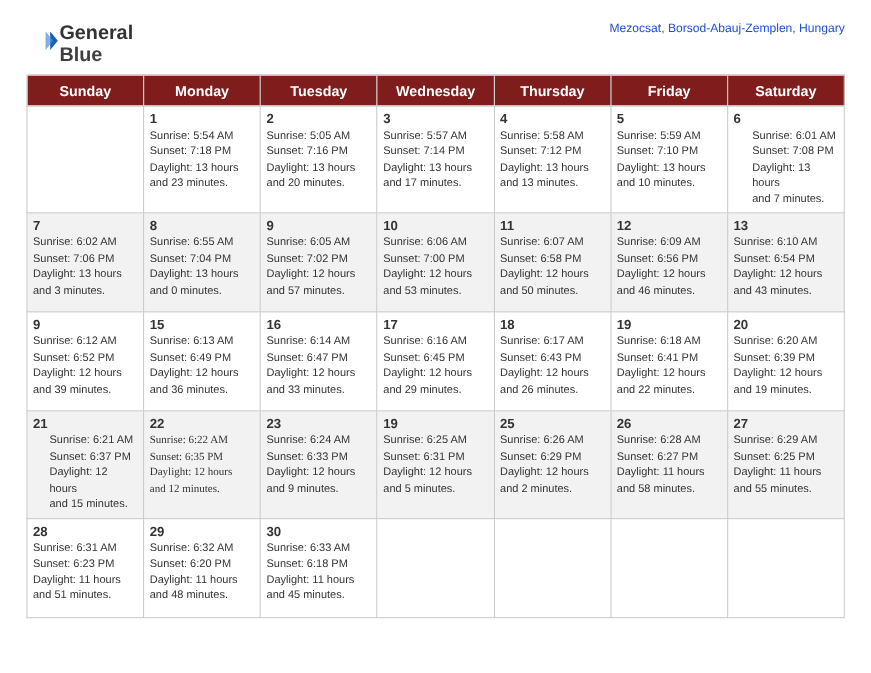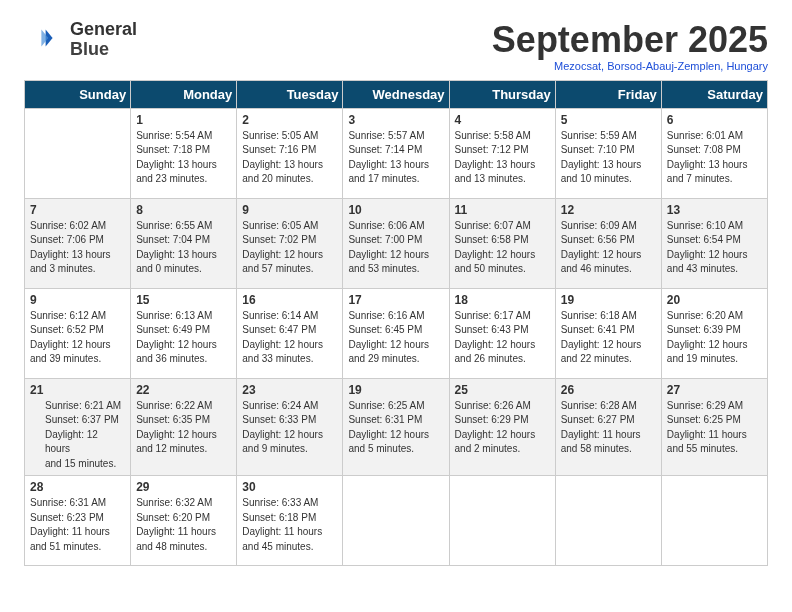--- a/index.html
+++ b/index.html
@@ -12,21 +12,21 @@
     }
     .header-area {
       display: flex;
       align-items: flex-start;
       justify-content: space-between;
       margin-bottom: 4px;
     }
     .logo {
       display: flex;
       align-items: center;
-      gap: 16px;
+      gap: 0;
     }
     .logo-text {
       font-size: 18px;
       font-weight: bold;
       color: #333;
       line-height: 1.1;
     }
     .logo-text span {
       color: #404040;
     }
@@ -48,26 +48,26 @@
       font-size: 11px;
       color: #1d4ed8;
       font-weight: normal;
     }
     table {
       width: 100%;
       border-collapse: collapse;
       margin-top: 8px;
     }
     thead tr th {
-      background-color: #0c4a6e;
+      background-color: #7f1d1d;
       color: #fff;
       font-size: 13px;
       font-weight: bold;
       padding: 6px 4px;
-      text-align: right;
+      text-align: center;
       border: 1px solid #ccc;
     }
     tbody tr td {
       border: 1px solid #ccc;
       vertical-align: top;
       padding: 4px 5px;
       font-size: 10.5px;
       color: #333;
       width: calc(100% / 7);
       min-height: 80px;
@@ -103,21 +103,20 @@
       <svg class="logo-icon" viewBox="0 0 40 40" xmlns="http://www.w3.org/2000/svg">
         <polygon points="28,8 38,20 28,32" fill="#1a5eb8"></polygon>
         <polygon points="22,8 32,20 22,32" fill="#4a90d9" opacity="0.7"></polygon>
       </svg>
     </div>
     <div class="logo-text">
       General<br><span>Blue</span>
     </div>
   </div>
   <div class="title-area">
-    <div class="month-title">September 2025</div>
     <div class="subtitle">Mezocsat, Borsod-Abauj-Zemplen, Hungary</div>
   </div>
 </div>
 
 <table>
   <thead>
     <tr>
     <th>Sunday</th>
         <th>Monday</th>
         <th>Tuesday</th>
@@ -160,21 +159,21 @@
         </td>
         <td>
           <span class="day-num">5</span>
           <div class="day-info" style="white-space: pre-line;">Sunrise: 5:59 AM
 Sunset: 7:10 PM
 Daylight: 13 hours
 and 10 minutes.</div>
         </td>
         <td>
           <span class="day-num">6</span>
-          <div class="day-info" style="white-space: pre-line;">Sunrise: 6:01 AM
+          <div class="day-info" style="white-space: pre-line; margin-left: 17px;">Sunrise: 6:01 AM
 Sunset: 7:08 PM
 Daylight: 13 hours
 and 7 minutes.</div>
         </td>
       </tr>
       <tr>
         <td>
           <span class="day-num">7</span>
           <div class="day-info" style="white-space: pre-line;">Sunrise: 6:02 AM
 Sunset: 7:06 PM
@@ -278,21 +277,21 @@
       <tr>
         <td>
           <span class="day-num">21</span>
           <div class="day-info" style="white-space: pre-line; margin-left: 15px;">Sunrise: 6:21 AM
 Sunset: 6:37 PM
 Daylight: 12 hours
 and 15 minutes.</div>
         </td>
         <td>
           <span class="day-num">22</span>
-          <div class="day-info" style="white-space: pre-line;">Sunrise: 6:22 AM
+          <div class="day-info" style="white-space: pre-line; font-family: Liberation Serif, serif;">Sunrise: 6:22 AM
 Sunset: 6:35 PM
 Daylight: 12 hours
 and 12 minutes.</div>
         </td>
         <td>
           <span class="day-num">23</span>
           <div class="day-info" style="white-space: pre-line;">Sunrise: 6:24 AM
 Sunset: 6:33 PM
 Daylight: 12 hours
 and 9 minutes.</div>

